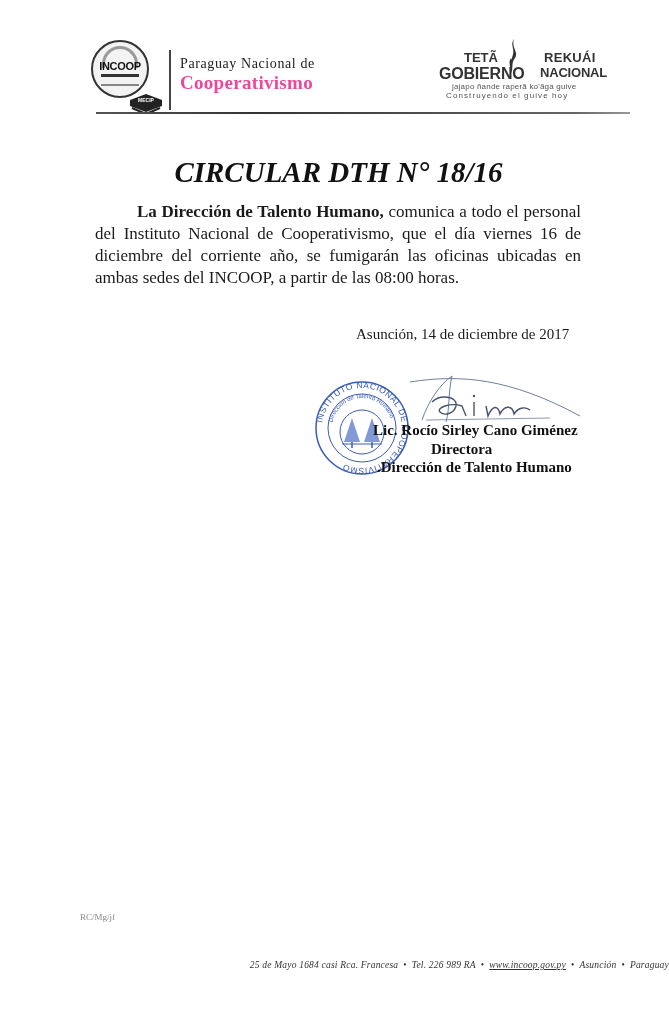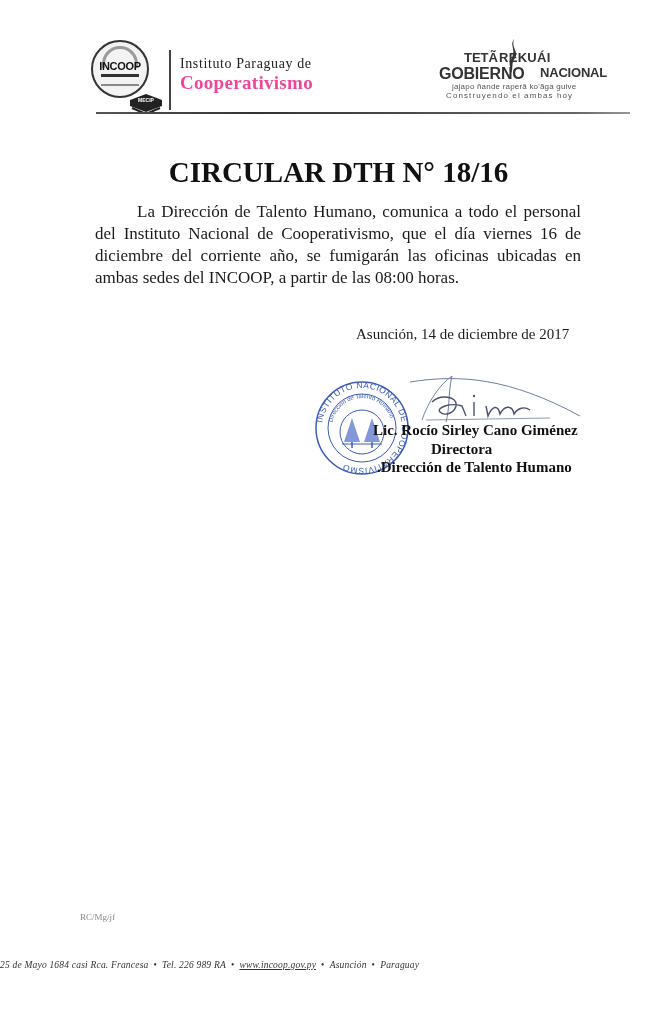--- a/index.html
+++ b/index.html
@@ -12,79 +12,79 @@
   .logo-text { left: 92px; top: 60px; width: 56px; text-align: center; font-family: "Liberation Sans", sans-serif; font-weight: bold; font-size: 11px; color: #111; letter-spacing: -0.3px; }
   .logo-band { left: 101px; top: 74px; width: 38px; height: 3px; background: #333; }
   .logo-sub { left: 101px; top: 84px; width: 38px; height: 2px; background: #888; }
   .mecip { left: 128px; top: 94px; width: 36px; height: 20px; }
   .mecip-label { left: 130px; top: 97px; width: 32px; text-align: center; font-family: "Liberation Sans", sans-serif; font-size: 5px; font-weight: bold; color: #fff; }
   .vbar { left: 169px; top: 50px; width: 2px; height: 60px; background: #444; }
   .inst-line1 { left: 180px; top: 56px; font-size: 14px; letter-spacing: 0.6px; color: #222; }
   .inst-line2 { left: 180px; top: 72px; font-size: 19px; font-weight: bold; letter-spacing: 0.3px; color: #ec4899; }
 
   .gov-teta { left: 464px; top: 50px; font-family: "Liberation Sans", sans-serif; font-weight: bold; font-size: 13px; color: #333; }
-  .gov-rekuai { left: 499px; top: 50px; font-family: "Liberation Sans", sans-serif; font-weight: bold; font-size: 13px; color: #333; letter-spacing: 0.3px; }
+  .gov-rekuai { left: 544px; top: 50px; font-family: "Liberation Sans", sans-serif; font-weight: bold; font-size: 13px; color: #333; letter-spacing: 0.3px; }
   .gov-gob { left: 439px; top: 65px; font-family: "Liberation Sans", sans-serif; font-weight: bold; font-size: 16px; color: #333; letter-spacing: -0.2px; }
   .gov-nac { left: 540px; top: 65px; font-family: "Liberation Sans", sans-serif; font-weight: bold; font-size: 13px; color: #333; letter-spacing: -0.2px; }
   .gov-flame { left: 505px; top: 38px; width: 14px; height: 40px; }
   .gov-tag1 { left: 452px; top: 82px; font-family: "Liberation Sans", sans-serif; font-size: 8px; color: #555; letter-spacing: 0.2px; }
   .gov-tag2 { left: 446px; top: 91px; font-family: "Liberation Sans", sans-serif; font-size: 8px; color: #555; letter-spacing: 1.1px; }
 
   .header-rule { left: 96px; top: 112px; width: 534px; height: 2px; background: linear-gradient(to right, #555, #333 30%, #666 90%, #999); }
 
   
-  .title { left: 0; width: 669px; top: 156px; text-align: center; font-size: 29px; font-weight: bold; color: #111; padding-left: 8px; box-sizing: border-box; }
+  .title { left: 0; width: 669px; top: 156px; text-align: center; font-size: 29px; font-weight: bold; font-style: italic; color: #111; padding-left: 8px; box-sizing: border-box; }
 
   
   .para { left: 95px; top: 201px; width: 486px; font-size: 17px; line-height: 22px; text-align: justify; color: #1a1a1a; text-indent: 42px; }
-  .para b { font-weight: normal; }
+  .para b { font-weight: bold; }
 
   .date { left: 356px; top: 326px; font-size: 15px; color: #1a1a1a; }
 
   
   .stamp { left: 314px; top: 380px; width: 96px; height: 96px; }
   .signature { left: 400px; top: 372px; width: 190px; height: 55px; }
 
   .sig-name { left: 373px; top: 422px; font-size: 15px; font-weight: bold; color: #111; white-space: nowrap; }
   .sig-role { left: 431px; top: 441px; font-size: 15px; font-weight: bold; color: #111; }
   .sig-dept { left: 377px; top: 459px; font-size: 15px; font-weight: bold; color: #111; white-space: nowrap; }
 
   
   .initials { left: 80px; top: 912px; font-size: 9px; color: #888; }
-  .footer { left: 0; width: 669px; top: 960px; text-align: left; font-size: 9.5px; font-style: italic; color: #333; letter-spacing: 0.2px; }
+  .footer { left: 0; width: 669px; top: 960px; text-align: right; font-size: 9.5px; font-style: italic; color: #333; letter-spacing: 0.2px; }
   .footer .url { text-decoration: underline; }
   .footer .dot { font-style: normal; margin: 0 5px; }
 </style>
 </head>
 <body>
 
 <div class="abs logo-circle"></div>
 <div class="abs logo-arch"></div>
 <div class="abs logo-text">INCOOP</div>
 <div class="abs logo-band"></div>
 <div class="abs logo-sub"></div>
 <svg class="abs mecip" viewBox="0 0 36 20">
   <polygon points="2,6 18,0 34,6 34,12 18,18 2,12" fill="#222"></polygon>
   <polyline points="4,14 18,20 32,14" fill="none" stroke="#222" stroke-width="2"></polyline>
 </svg>
 <div class="abs mecip-label">MECIP</div>
 <div class="abs vbar"></div>
-<div class="abs inst-line1">Instituto Paraguay de</div>
+<div class="abs inst-line1">Paraguay Nacional de</div>
 <div class="abs inst-line2">Cooperativismo</div>
 
 <svg class="abs gov-flame" viewBox="0 0 14 40">
   <path d="M9,1 C4,8 12,12 6,20 C2,26 8,30 4,38 C10,32 5,26 10,20 C14,14 6,10 9,1 Z" fill="#333"></path>
   <path d="M7,8 C4,13 9,15 6,21" fill="none" stroke="#fff" stroke-width="1.2"></path>
 </svg>
 <div class="abs gov-teta">TETÃ</div>
 <div class="abs gov-rekuai">REKUÁI</div>
 <div class="abs gov-gob">GOBIERNO</div>
 <div class="abs gov-nac">NACIONAL</div>
 <div class="abs gov-tag1">jajapo ñande raperã ko'ãga guive</div>
-<div class="abs gov-tag2">Construyendo el ambas hoy</div>
+<div class="abs gov-tag2">Construyendo el guive hoy</div>
 
 <div class="abs header-rule"></div>
 
 <div class="abs title">CIRCULAR DTH N° 18/16</div>
 
 <div class="abs para"><b>La Dirección de Talento Humano,</b><span> comunica a todo el personal del Instituto Nacional de Cooperativismo, que el día viernes 16 de diciembre del corriente año, se fumigarán las oficinas ubicadas en ambas sedes del INCOOP, a partir de las 08:00 horas.</span></div>
 
 <div class="abs date">Asunción, 14 de diciembre de 2017</div>
 
 <svg class="abs stamp" viewBox="0 0 96 96">

